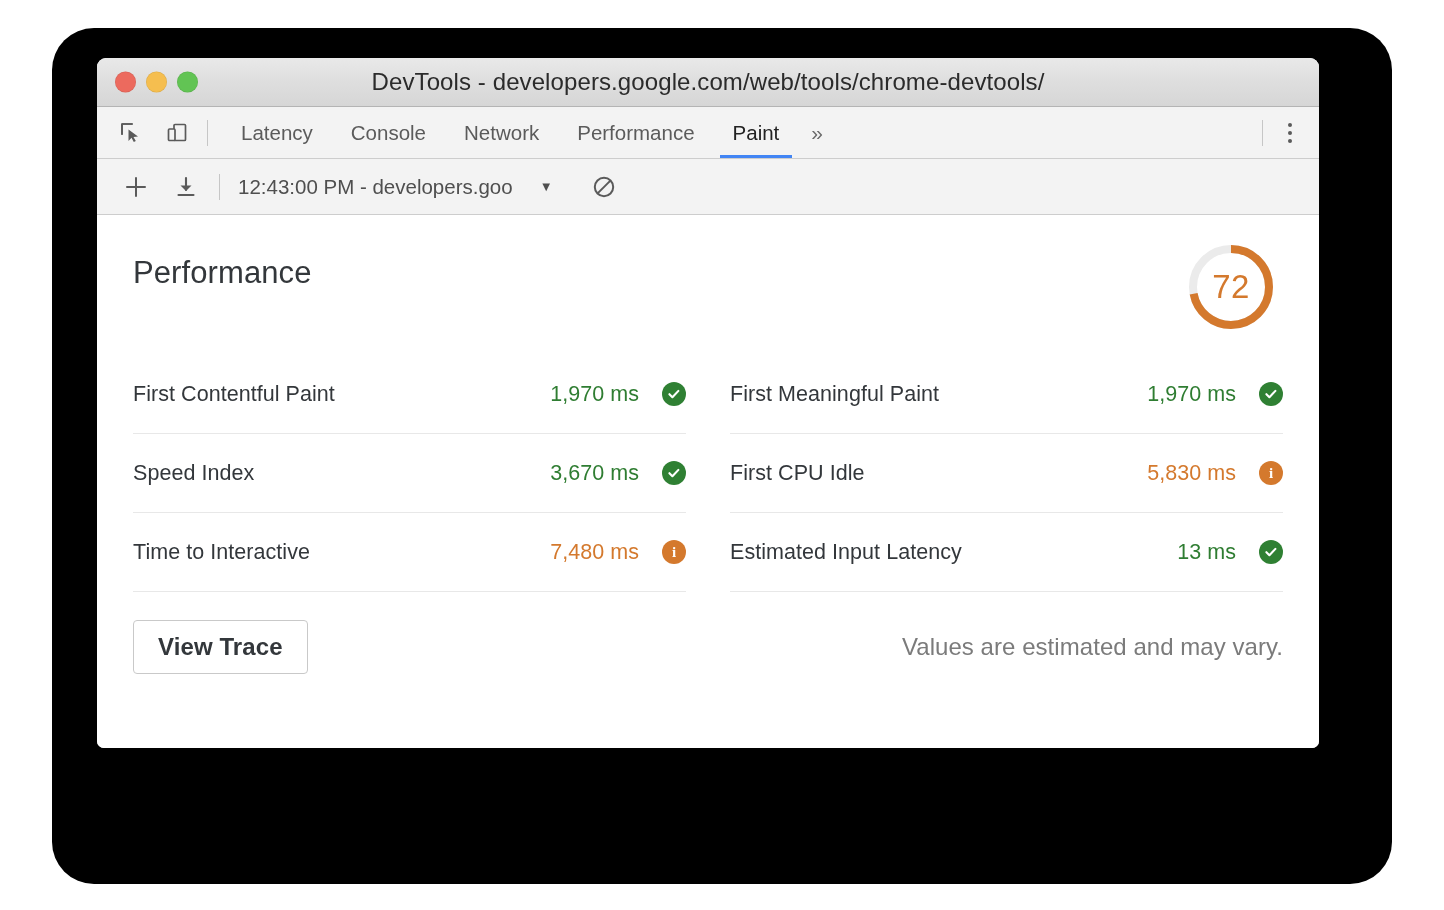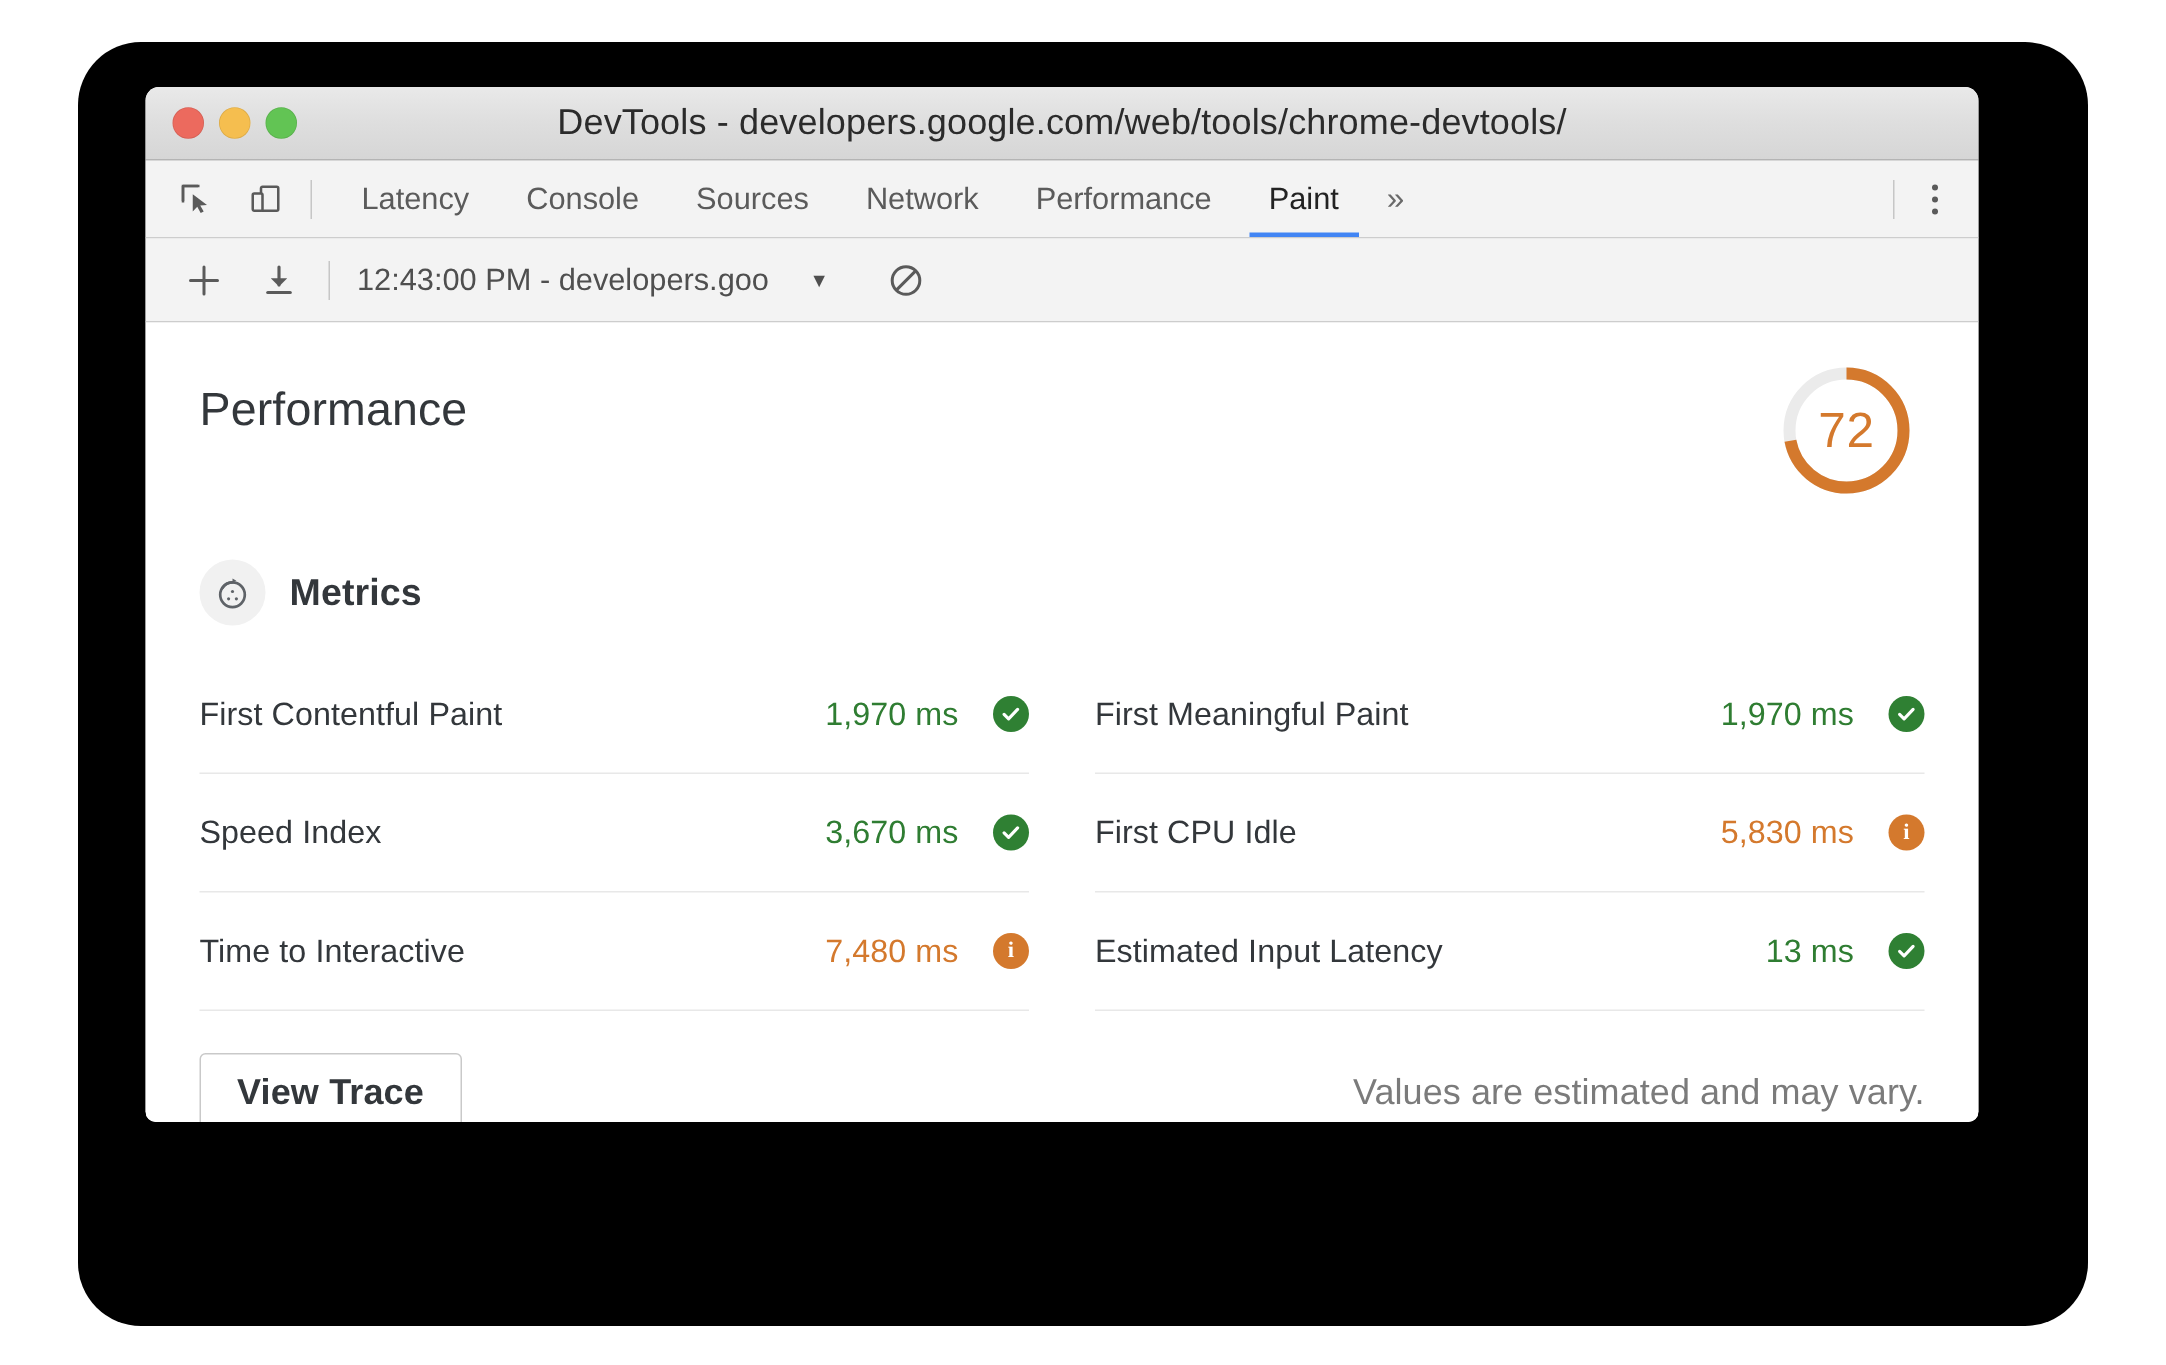--- a/index.html
+++ b/index.html
@@ -360,23 +360,20 @@
         </svg>
       </span>
     </div>
     <div class="vdivider"></div>
     <div class="tabs">
       <div class="tab">
           <span>Latency</span>
         </div>
       <div class="tab">
           <span>Console</span>
-        </div>
-      <div class="tab">
-          <span>Sources</span>
         </div>
       <div class="tab">
           <span>Network</span>
         </div>
       <div class="tab">
           <span>Performance</span>
         </div>
       <div class="tab active">
           <span>Paint</span>
         </div>
@@ -426,33 +423,20 @@
       <div id="cat-title">Performance</div>
       <div id="gauge-wrap">
         <svg width="96" height="96" viewBox="0 0 96 96">
           <circle cx="48" cy="48" r="38" fill="none" stroke="#ebebeb" stroke-width="8"></circle>
           <circle id="gauge-arc-fg" cx="48" cy="48" r="38" fill="none" stroke="#d4792d" stroke-width="8" stroke-linecap="butt" transform="rotate(-90 48 48)" stroke-dasharray="171.90795000443347 238.76104167282426"></circle>
         </svg>
         <div id="gauge-value" style="color: rgb(212, 121, 45);">72</div>
       </div>
     </div>
 
-    <div id="metrics-head">
-      <div id="metrics-badge">
-        <svg width="26" height="26" viewBox="0 0 26 26">
-          <circle cx="13" cy="14.5" r="8.2" fill="none" stroke="#5f6368" stroke-width="1.8"></circle>
-          <path d="M13 6.3 A8.2 8.2 0 0 0 6.3 10" fill="none" stroke="#5f6368" stroke-width="1.8" stroke-linecap="round"></path>
-          <path d="M13 6.3 L13 3.6 L15.6 5.2 Z" fill="#5f6368"></path>
-          <circle cx="10.4" cy="17.2" r="1.05" fill="#5f6368"></circle>
-          <circle cx="15.6" cy="17.2" r="1.05" fill="#5f6368"></circle>
-          <circle cx="13" cy="12.3" r="1.05" fill="#5f6368"></circle>
-        </svg>
-      </div>
-      <div id="metrics-title">Metrics</div>
-    </div>
 
     <div id="metric-grid">
 
       <div class="metric-col">
         <div class="metric-row">
           <span class="metric-name">First Contentful Paint</span>
           <span class="metric-right">
             <span class="metric-value pass">1,970 ms</span>
             <span class="badge pass">
               <svg width="16" height="16" viewBox="0 0 16 16">

